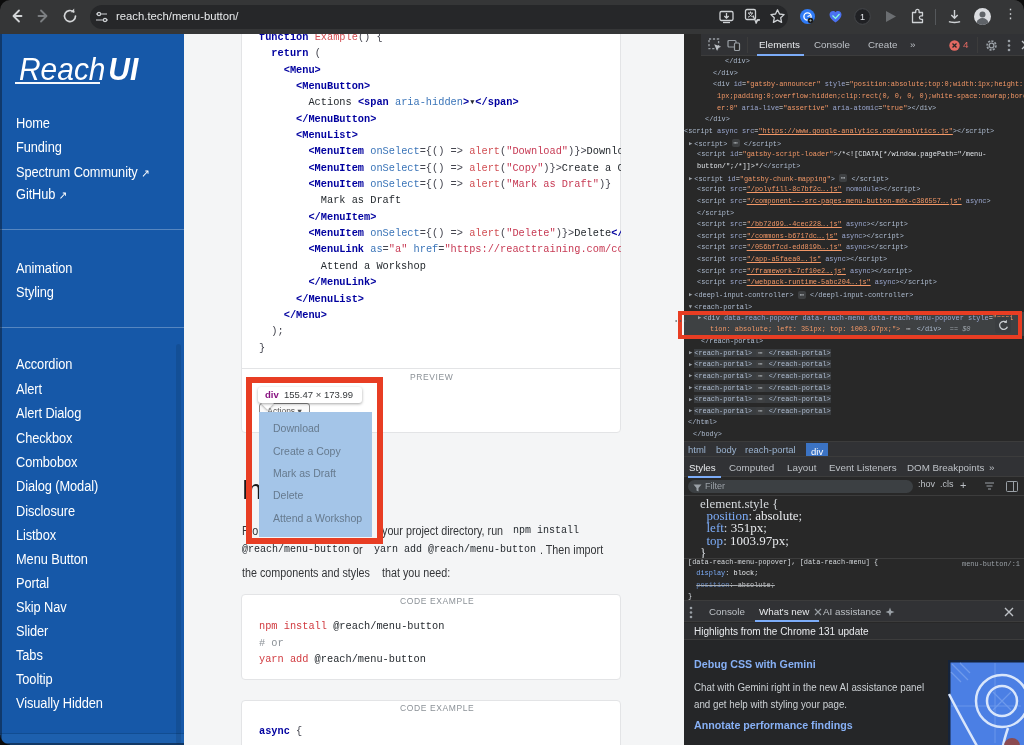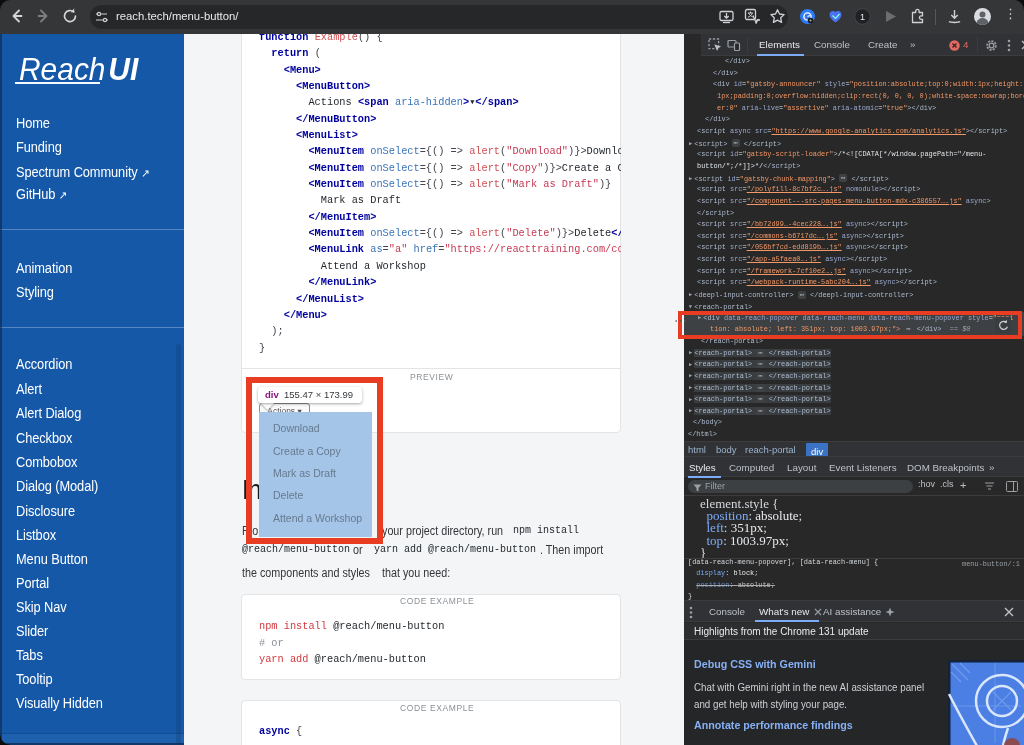--- a/index.html
+++ b/index.html
@@ -212,21 +212,21 @@
           <path d="M1 1l8 8M9 1l-8 8" stroke="#bdc1c6" stroke-width="1.4"></path>
         </svg>
     </div>
     <div id="tree">
         <div class="tr" style="padding-left:41px"><span class="tg">&lt;/div&gt;</span></div>
         <div class="tr" style="padding-left:29px"><span class="tg">&lt;/div&gt;</span></div>
         <div class="tr" style="padding-left:29px"><span class="tg">&lt;div</span> <span class="an">id</span>=<span class="av">"gatsby-announcer"</span> <span class="an">style</span>=<span class="av">"position:absolute;top:0;width:1px;height:</span></div>
         <div class="tr" style="padding-left:33px"><span class="av">1px;padding:0;overflow:hidden;clip:rect(0, 0, 0, 0);white-space:nowrap;bord</span></div>
         <div class="tr" style="padding-left:33px"><span class="av">er:0"</span> <span class="an">aria-live</span>=<span class="av">"assertive"</span> <span class="an">aria-atomic</span>=<span class="av">"true"</span><span class="tg">&gt;&lt;/div&gt;</span></div>
         <div class="tr" style="padding-left:21px"><span class="tg">&lt;/div&gt;</span></div>
-        <div class="tr" style="padding-left:13px"><span class="tg">&lt;script</span> <span class="an">async</span> <span class="an">src</span>=<span class="lk">"https://www.google-analytics.com/analytics.js"</span><span class="tg">&gt;&lt;/script&gt;</span></div>
+        <div class="tr" style=""><span class="tg">&lt;script</span> <span class="an">async</span> <span class="an">src</span>=<span class="lk">"https://www.google-analytics.com/analytics.js"</span><span class="tg">&gt;&lt;/script&gt;</span></div>
         <div class="tr" style="padding-left:5px"><span class="tri">▶</span><span class="tg">&lt;script&gt;</span> <span class="dots">⋯</span> <span class="tg">&lt;/script&gt;</span></div>
         <div class="tr" style="padding-left:13px"><span class="tg">&lt;script</span> <span class="an">id</span>=<span class="av">"gatsby-script-loader"</span><span class="tg">&gt;</span>/*&lt;![CDATA[*/window.pagePath="/menu-</div>
         <div class="tr" style="padding-left:13px">button/";/*]]&gt;*/<span class="tg">&lt;/script&gt;</span></div>
         <div class="tr" style="padding-left:5px"><span class="tri">▶</span><span class="tg">&lt;script</span> <span class="an">id</span>=<span class="av">"gatsby-chunk-mapping"</span><span class="tg">&gt;</span> <span class="dots">⋯</span> <span class="tg">&lt;/script&gt;</span></div>
         <div class="tr" style="padding-left:13px"><span class="tg">&lt;script</span> <span class="an">src</span>=<span class="lk">"/polyfill-8c7bf2c….js"</span> <span class="an">nomodule</span><span class="tg">&gt;&lt;/script&gt;</span></div>
         <div class="tr" style="padding-left:13px"><span class="tg">&lt;script</span> <span class="an">src</span>=<span class="lk">"/component---src-pages-menu-button-mdx-c386557….js"</span> <span class="an">async</span><span class="tg">&gt;</span></div>
         <div class="tr" style="padding-left:13px"><span class="tg">&lt;/script&gt;</span></div>
         <div class="tr" style="padding-left:13px"><span class="tg">&lt;script</span> <span class="an">src</span>=<span class="lk">"/bb72d99…-4cec228….js"</span> <span class="an">async</span><span class="tg">&gt;&lt;/script&gt;</span></div>
         <div class="tr" style="padding-left:13px"><span class="tg">&lt;script</span> <span class="an">src</span>=<span class="lk">"/commons-b6717dc….js"</span> <span class="an">async</span><span class="tg">&gt;&lt;/script&gt;</span></div>
         <div class="tr" style="padding-left:13px"><span class="tg">&lt;script</span> <span class="an">src</span>=<span class="lk">"/056bf7cd-edd819b….js"</span> <span class="an">async</span><span class="tg">&gt;&lt;/script&gt;</span></div>
@@ -237,22 +237,22 @@
         <div class="tr" style="padding-left:5px"><span class="tri" style="transform:rotate(90deg)">▶</span><span class="tg">&lt;reach-portal&gt;</span></div>
         <div class="tr selrow" style="padding-left:14px"><span class="tri">▶</span><span class="tg">&lt;div</span> <span class="an">data-reach-popover</span> <span class="an">data-reach-menu</span> <span class="an">data-reach-menu-popover</span> <span class="an">style</span>=<span class="av">"posi</span></div>
         <div class="tr selrow" style="padding-left:26px"><span class="av">tion: absolute; left: 351px; top: 1003.97px;"&gt;</span> <span class="dots">⋯</span> <span class="tg">&lt;/div&gt;</span> <span style="color:#9aa0a6;font-style:italic"> == $0</span></div>
         <div class="tr" style="padding-left:17px"><span class="tg">&lt;/reach-portal&gt;</span></div>
         <div class="tr" style="padding-left:5px"><span class="tri">▶</span><span class="hl"><span class="tg">&lt;reach-portal&gt;</span> <span class="dots">⋯</span> <span class="tg">&lt;/reach-portal&gt;</span></span></div>
         <div class="tr" style="padding-left:5px"><span class="tri">▶</span><span class="hl"><span class="tg">&lt;reach-portal&gt;</span> <span class="dots">⋯</span> <span class="tg">&lt;/reach-portal&gt;</span></span></div>
         <div class="tr" style="padding-left:5px"><span class="tri">▶</span><span class="hl"><span class="tg">&lt;reach-portal&gt;</span> <span class="dots">⋯</span> <span class="tg">&lt;/reach-portal&gt;</span></span></div>
         <div class="tr" style="padding-left:5px"><span class="tri">▶</span><span class="hl"><span class="tg">&lt;reach-portal&gt;</span> <span class="dots">⋯</span> <span class="tg">&lt;/reach-portal&gt;</span></span></div>
         <div class="tr" style="padding-left:5px"><span class="tri">▶</span><span class="hl"><span class="tg">&lt;reach-portal&gt;</span> <span class="dots">⋯</span> <span class="tg">&lt;/reach-portal&gt;</span></span></div>
         <div class="tr" style="padding-left:5px"><span class="tri">▶</span><span class="hl"><span class="tg">&lt;reach-portal&gt;</span> <span class="dots">⋯</span> <span class="tg">&lt;/reach-portal&gt;</span></span></div>
+        <div class="tr" style="padding-left:4px"><span class="tg">&lt;/html&gt;</span></div>
         <div class="tr" style="padding-left:9px"><span class="tg">&lt;/body&gt;</span></div>
-        <div class="tr" style="padding-left:4px"><span class="tg">&lt;/html&gt;</span></div>
       </div>
     <div id="crumbs">
       <span class="a" style="left:4px">html</span>
         <span class="a" style="left:32px">body</span>
         <span class="a" style="left:61px">reach-portal</span>
         <span class="selc a" style="left:122px;top:1px">div</span>
     </div>
     <div id="stabs">
       <div class="dtab" style="left:5px;color:#e8eaed">Styles</div>
       <div class="a" style="left:4px;top:19px;width:33px;height:2px;background:#7cacf8"></div>

